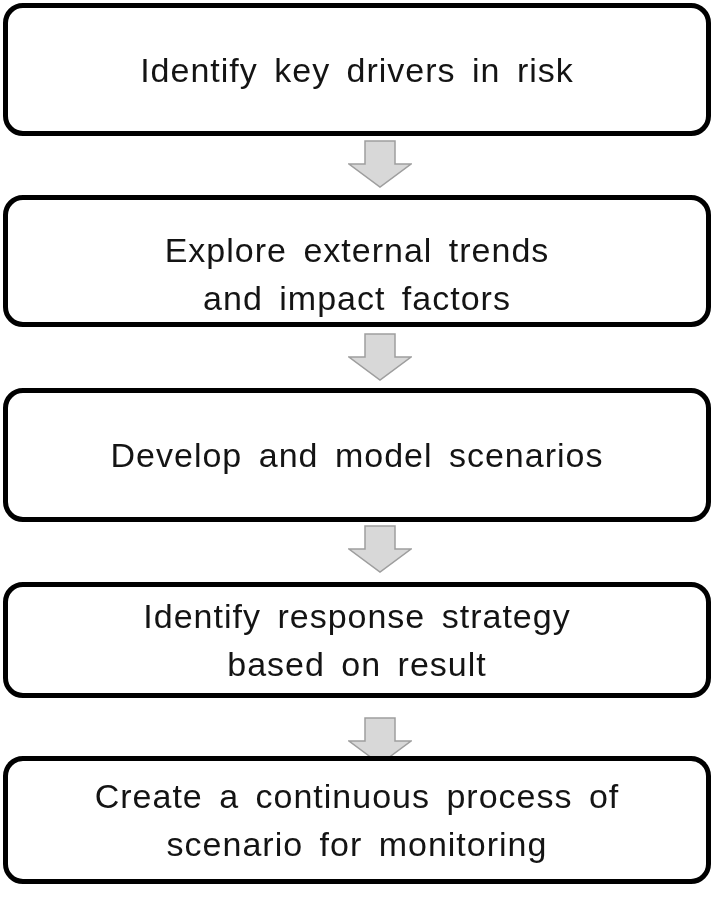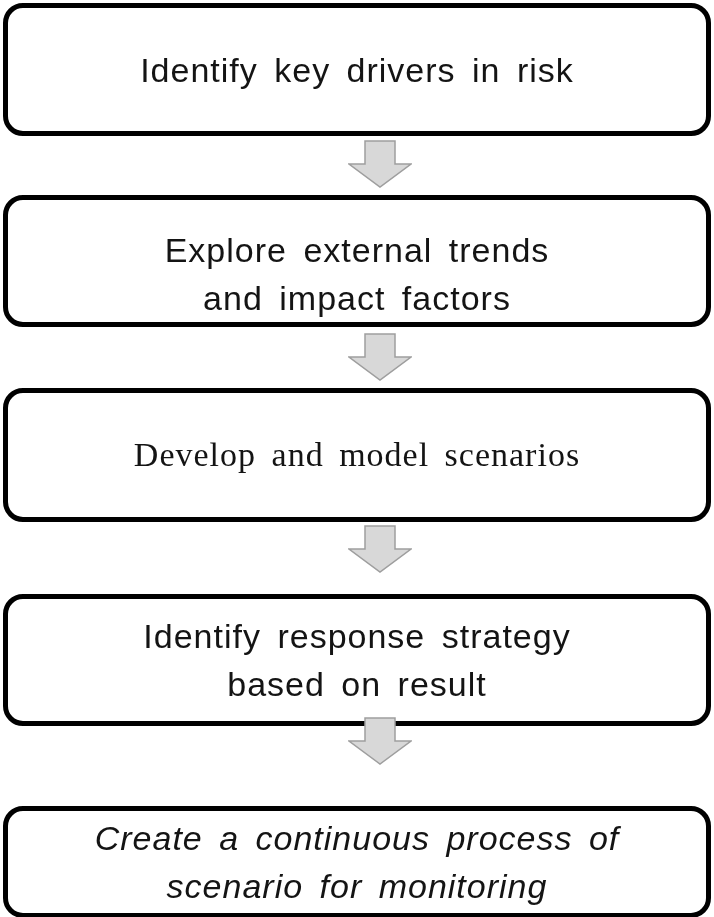--- a/index.html
+++ b/index.html
@@ -43,23 +43,23 @@
     left: 50%;
     transform: translateX(-1px);
     margin-left: -32px;
     width: 64px;
     height: 48px;
   }
   .flow-arrow svg { display: block; }
 
   .box-1 { top: 3px;   height: 133px; }
   .box-2 { top: 195px; height: 132px; align-items: flex-end; }
-  .box-3 { top: 388px; height: 134px; font-family: Liberation Serif, serif; }
-  .box-4 { top: 594px; height: 132px; }
-  .box-5 { top: 806px; height: 112px; font-style: italic; }
+  .box-3 { top: 388px; height: 134px; }
+  .box-4 { top: 582px; height: 116px; }
+  .box-5 { top: 756px; height: 128px; }
 
   .arrow-1 { top: 140px; }
   .arrow-2 { top: 333px; }
   .arrow-3 { top: 525px; }
   .arrow-4 { top: 717px; }
 </style>
 </head>
 <body>
 
 <div class="canvas">

